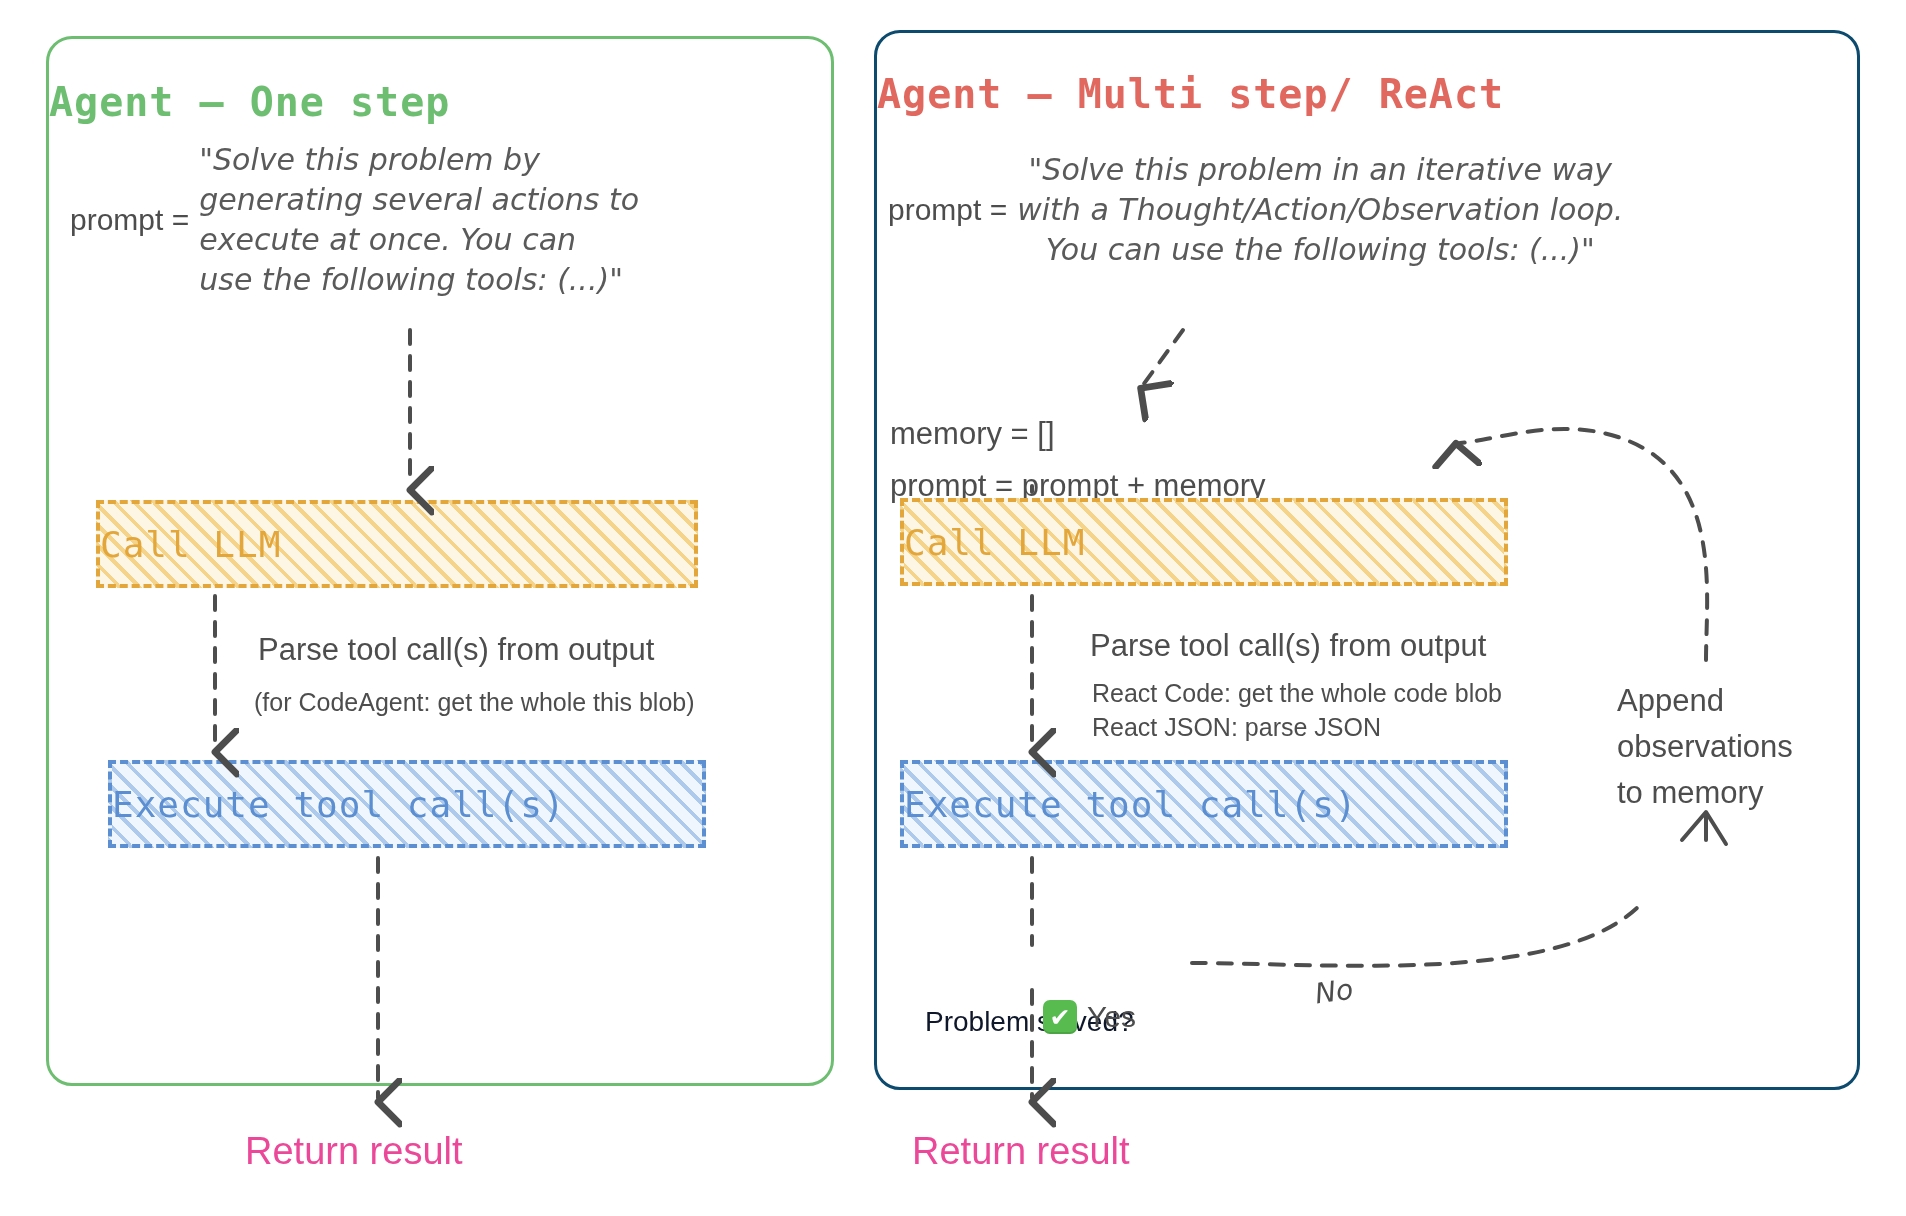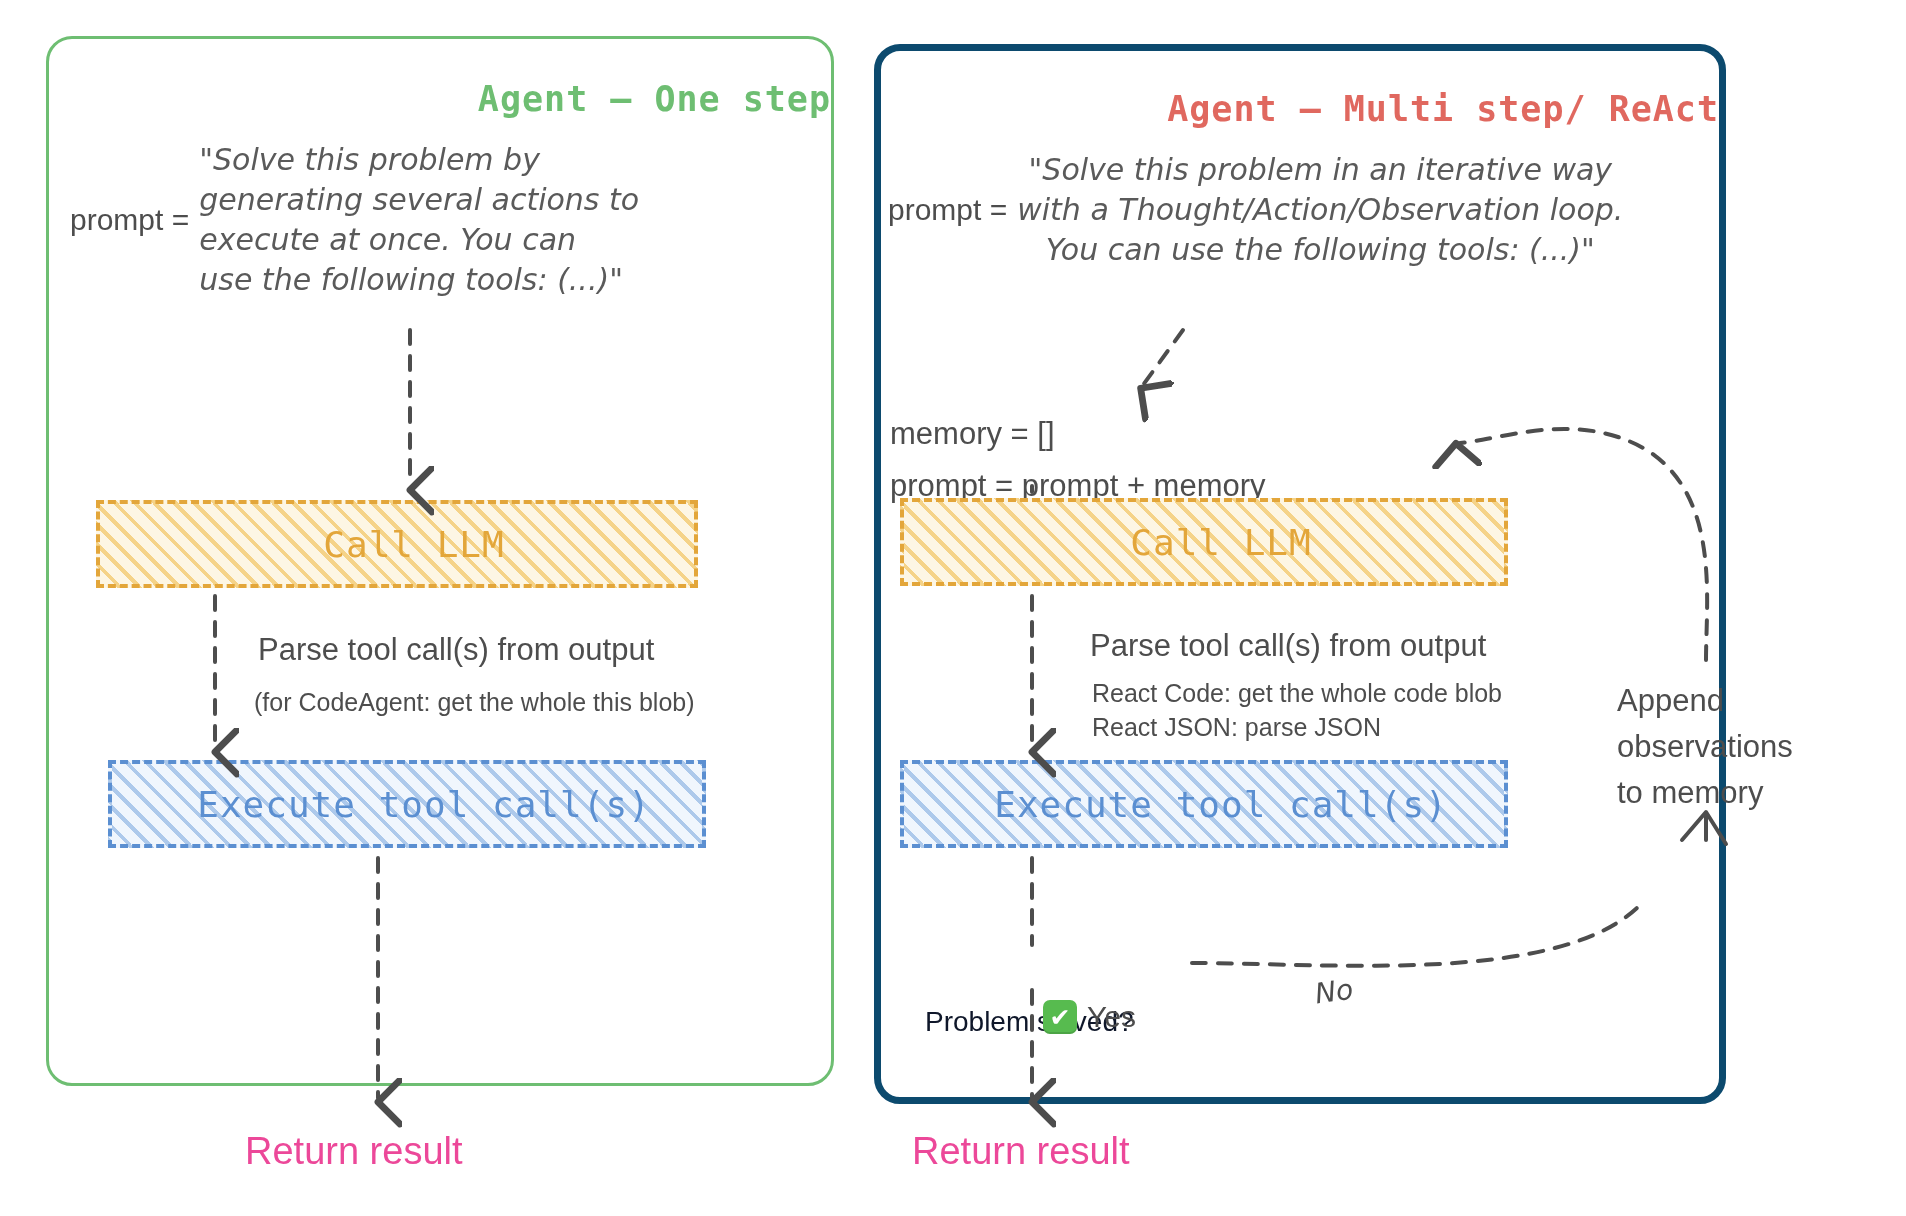--- a/index.html
+++ b/index.html
@@ -26,32 +26,32 @@
   }
   .panel.left {
     left: 46px;
     top: 36px;
     width: 788px;
     height: 1050px;
     border: 3px solid #6ebe72;
   }
   .panel.right {
     left: 874px;
-    top: 44px;
-    width: 852px;
+    top: 30px;
+    width: 986px;
     height: 1060px;
-    border: 7px solid #0c4a6e;
+    border: 3px solid #0c4a6e;
   }
 
   .panel-title {
     position: absolute;
     width: 100%;
-    text-align: right;
+    text-align: left;
     font-family: "DejaVu Sans Mono", monospace;
-    font-size: 35px;
+    font-size: 40px;
     font-weight: bold;
     letter-spacing: 1px;
     white-space: nowrap;
   }
   .panel.left .panel-title { top: 40px; color: #6ebe72; }
   .panel.right .panel-title { top: 38px; color: #e0685f; }
 
   
   .hand {
     font-family: "DejaVu Sans", sans-serif;
@@ -83,26 +83,24 @@
 
   
   #right-prompt { left: 888px; top: 150px; width: 980px; }
   #right-prompt .prompt-text { text-align: center; }
 
   .box {
     position: absolute;
     box-sizing: border-box;
     display: flex;
     align-items: center;
-    justify-content: center;
     font-family: "DejaVu Sans Mono", monospace;
     font-size: 36px;
     letter-spacing: 1px;
     white-space: nowrap;
-    padding-left: 34px;
   }
   .box.llm {
     border: 4px dashed #e3a63a;
     color: #e3a63a;
     background-color: #fdf6e4;
     background-image: repeating-linear-gradient(
         45deg,
         rgba(243, 199, 106, 0.0) 0px,
         rgba(243, 199, 106, 0.0) 10px,
         rgba(243, 199, 106, 0.75) 10px,

